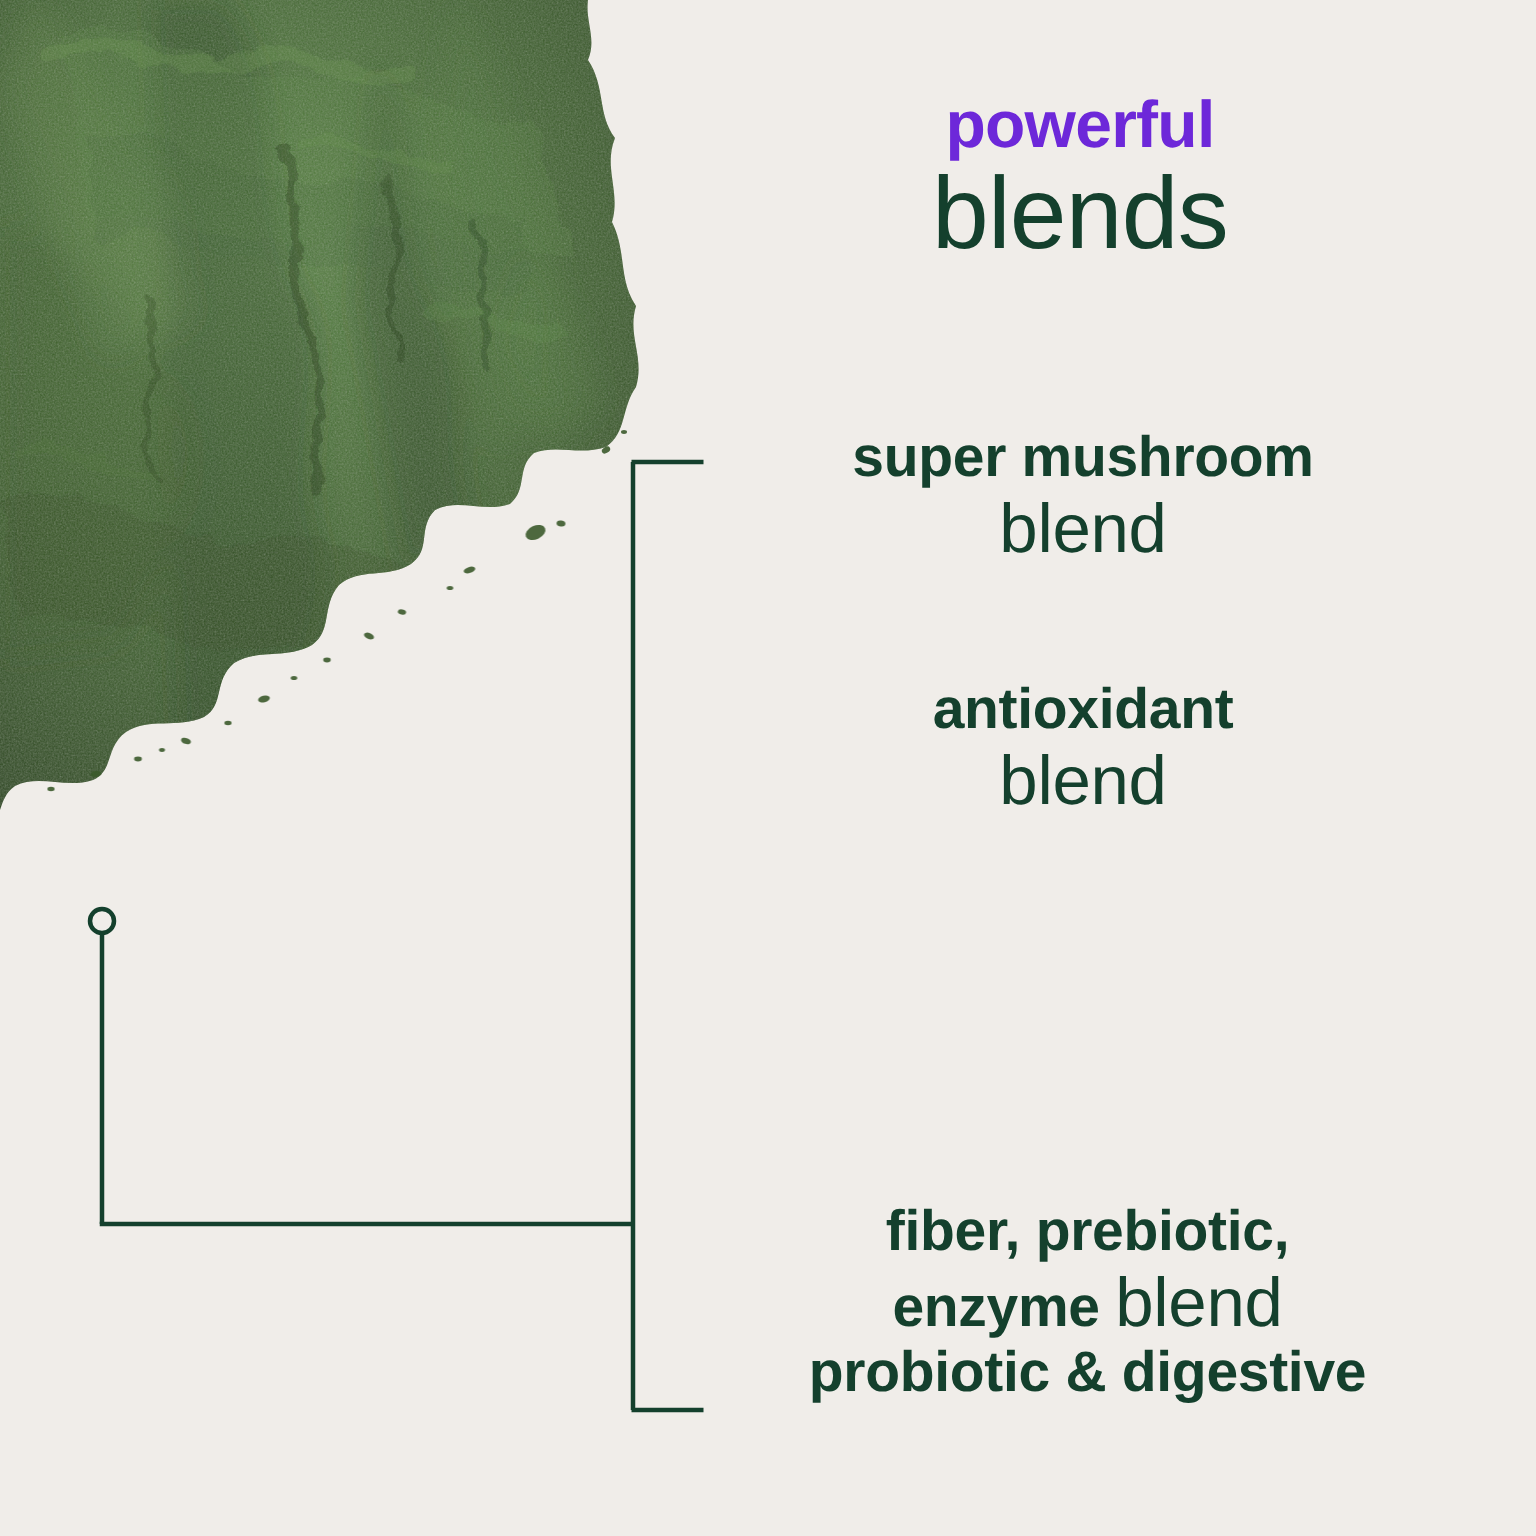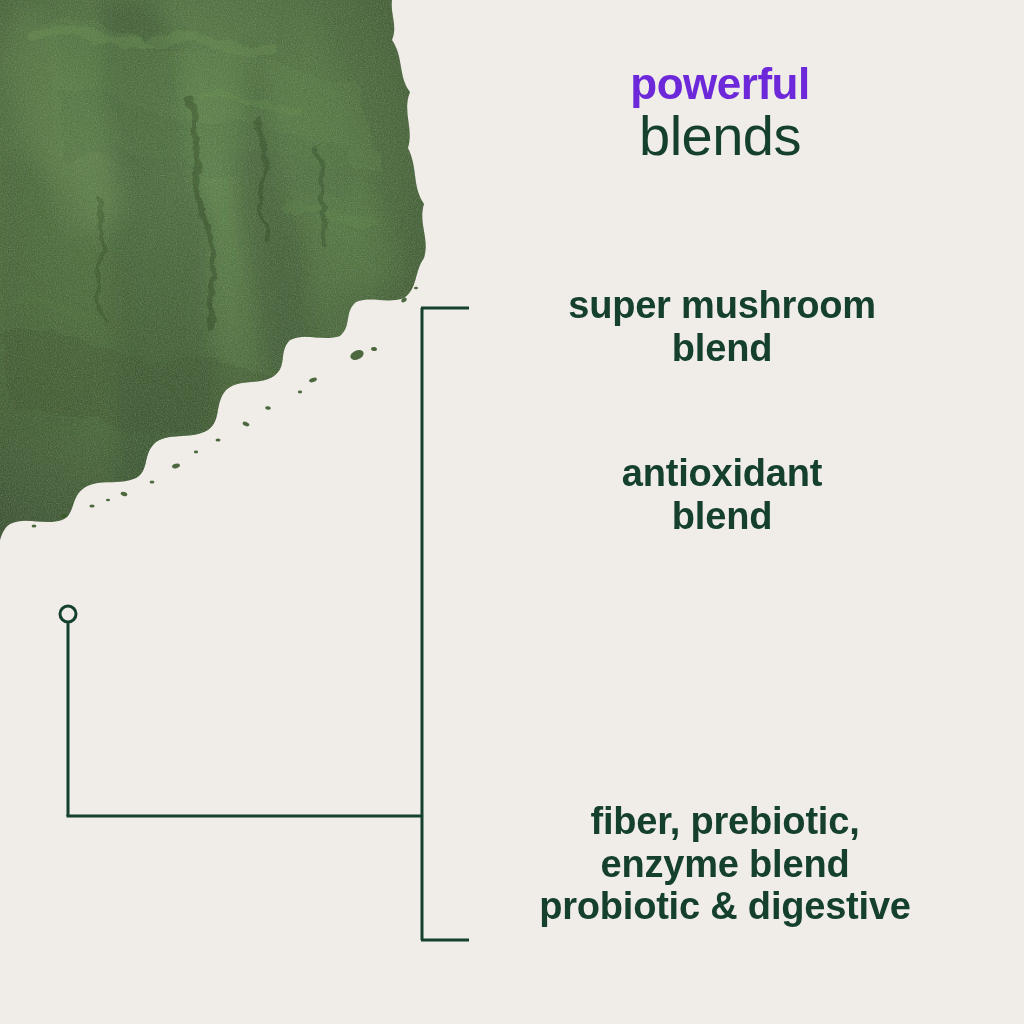--- a/index.html
+++ b/index.html
@@ -39,21 +39,21 @@
   }
   .title-line1 {
     display: block;
     font-size: 44px;
     font-weight: 700;
     letter-spacing: -0.5px;
     color: #6d28d9;
   }
   .title-line2 {
     display: block;
-    font-size: 56px;
+    font-size: 68px;
     font-weight: 300;
     letter-spacing: -0.5px;
     color: #14402d;
     margin-top: 4px;
   }
 
   
   .blend {
     position: absolute;
     width: 540px;
@@ -61,22 +61,22 @@
     text-align: center;
     color: #14402d;
     line-height: 1.12;
   }
   .blend .bold {
     font-size: 38px;
     font-weight: 700;
     letter-spacing: -0.2px;
   }
   .blend .light {
-    font-size: 38px;
-    font-weight: 700;
+    font-size: 46px;
+    font-weight: 400;
     letter-spacing: -0.2px;
   }
   .blend .row { display: block; }
 
   #blend-0 { top: 284px; }
   #blend-1 { top: 452px; }
   #blend-2 { top: 594px; }
   #blend-3 { top: 800px; }
 
   

